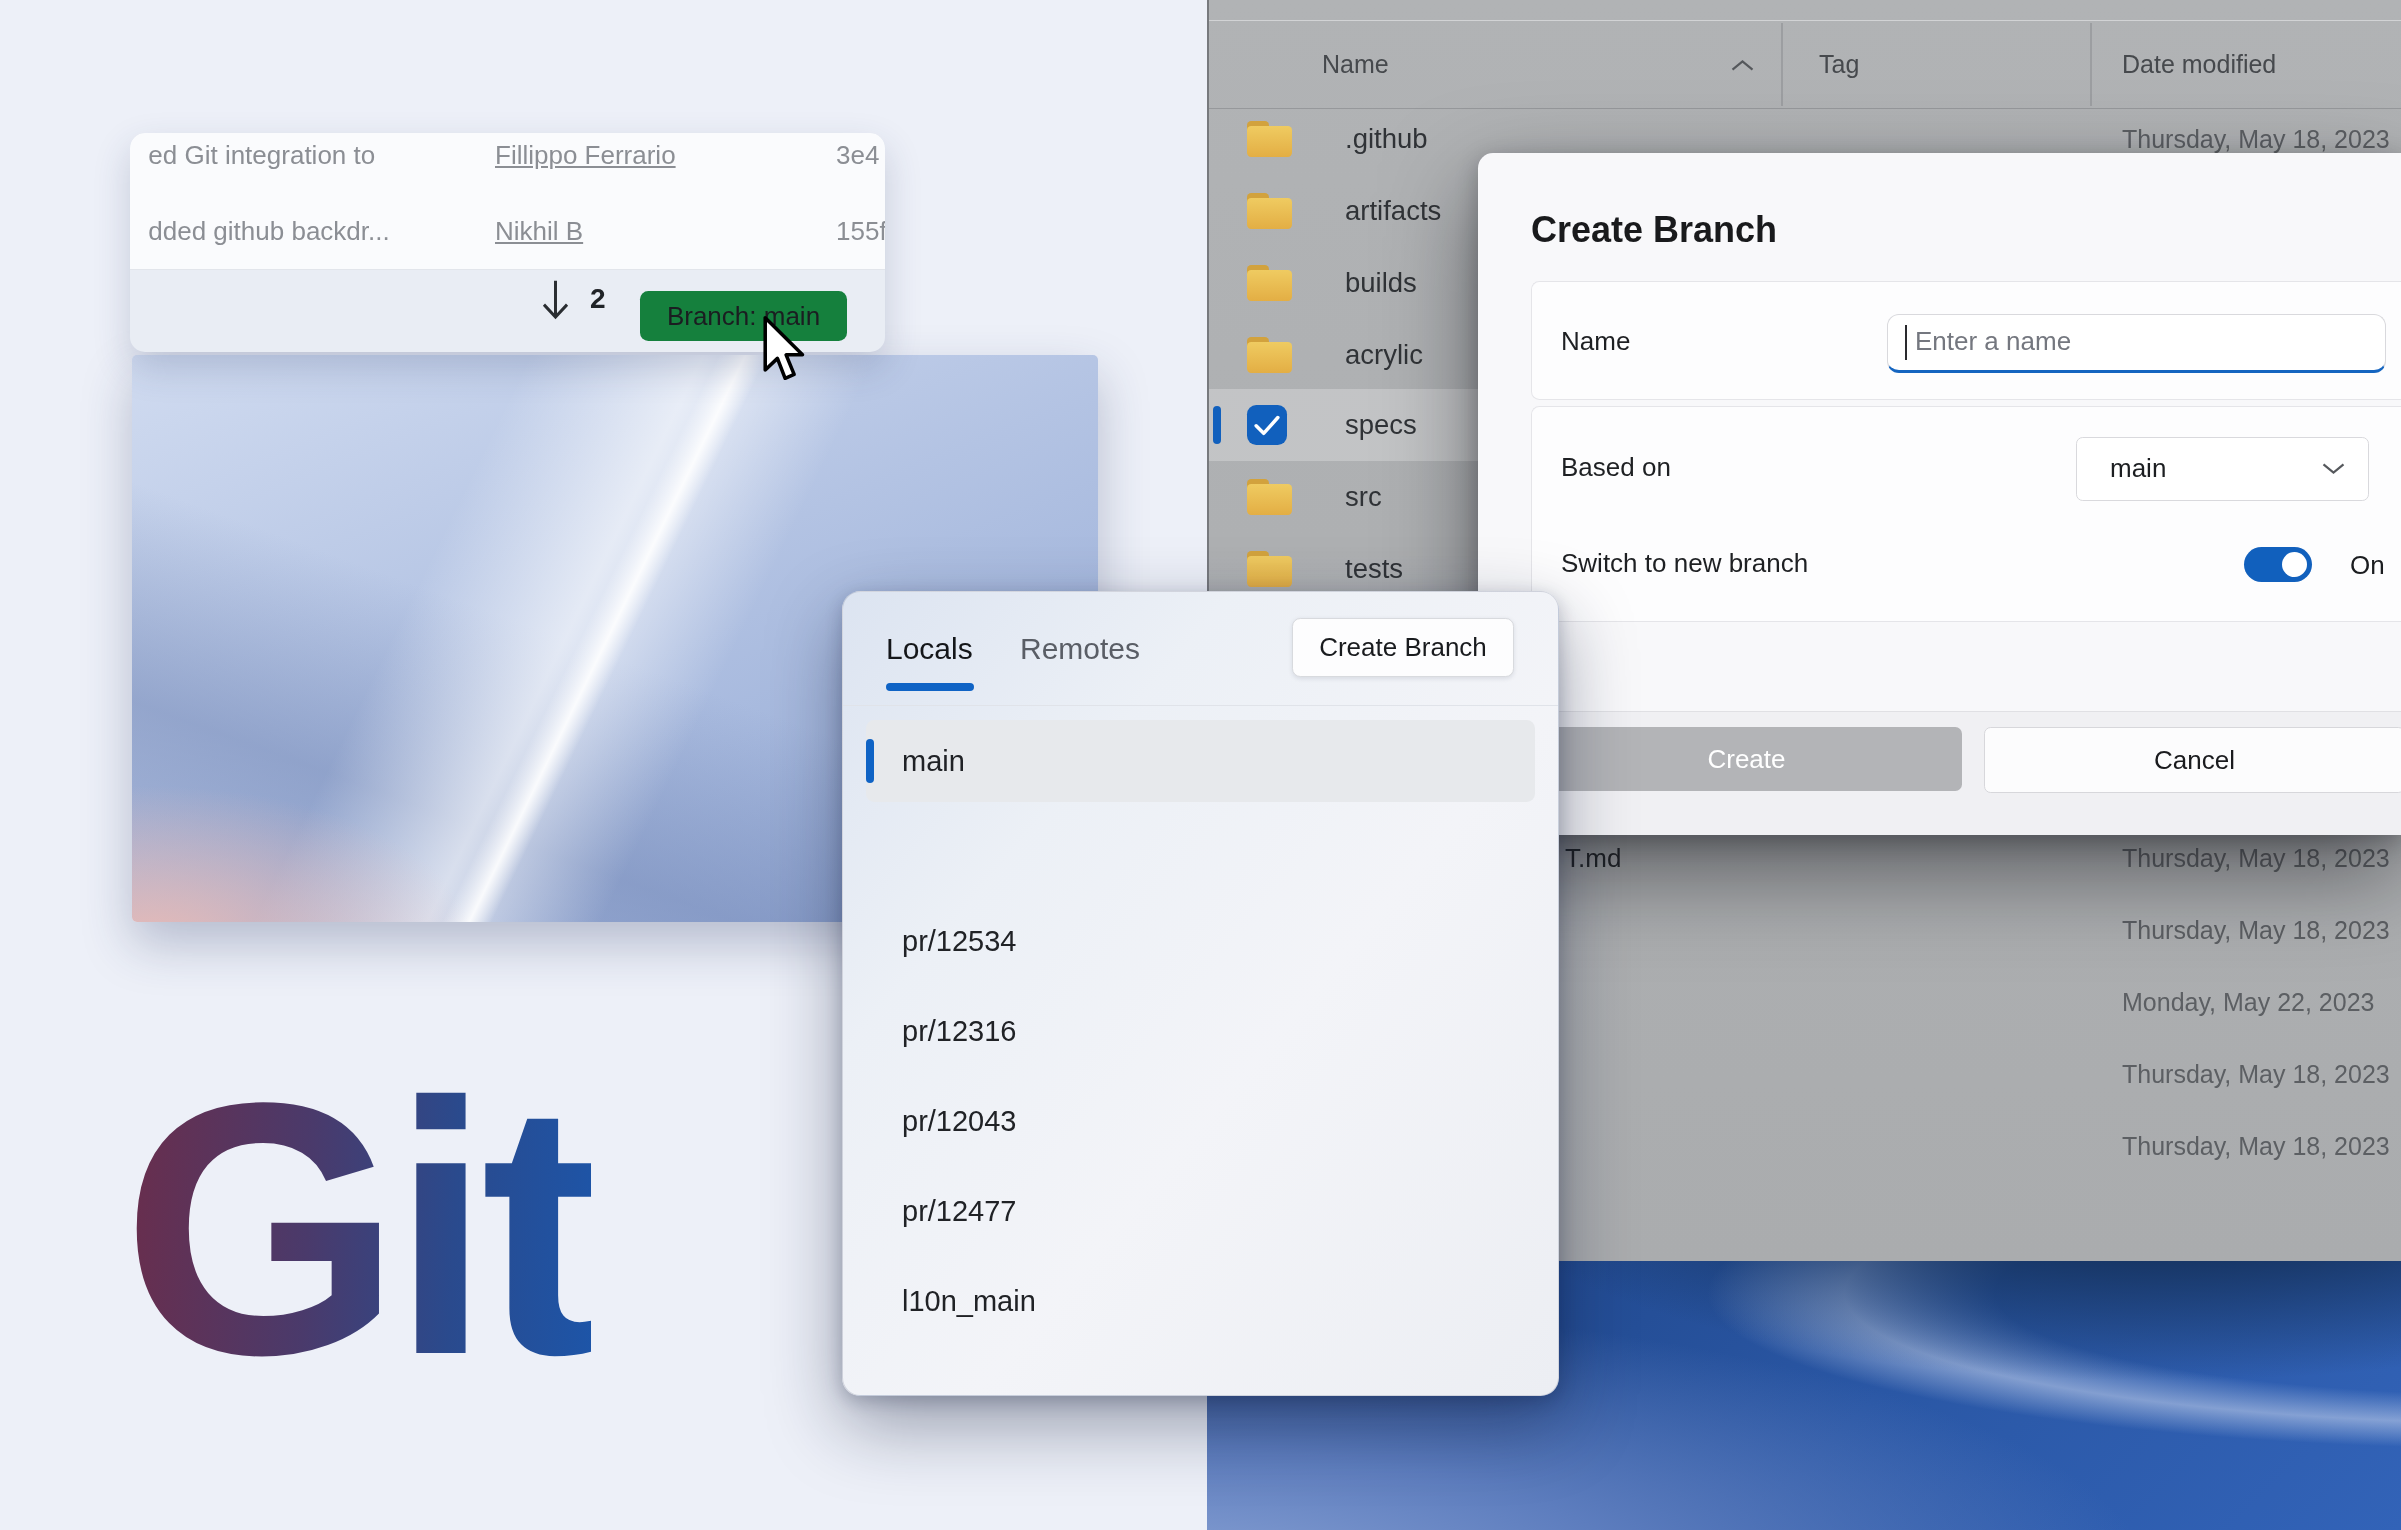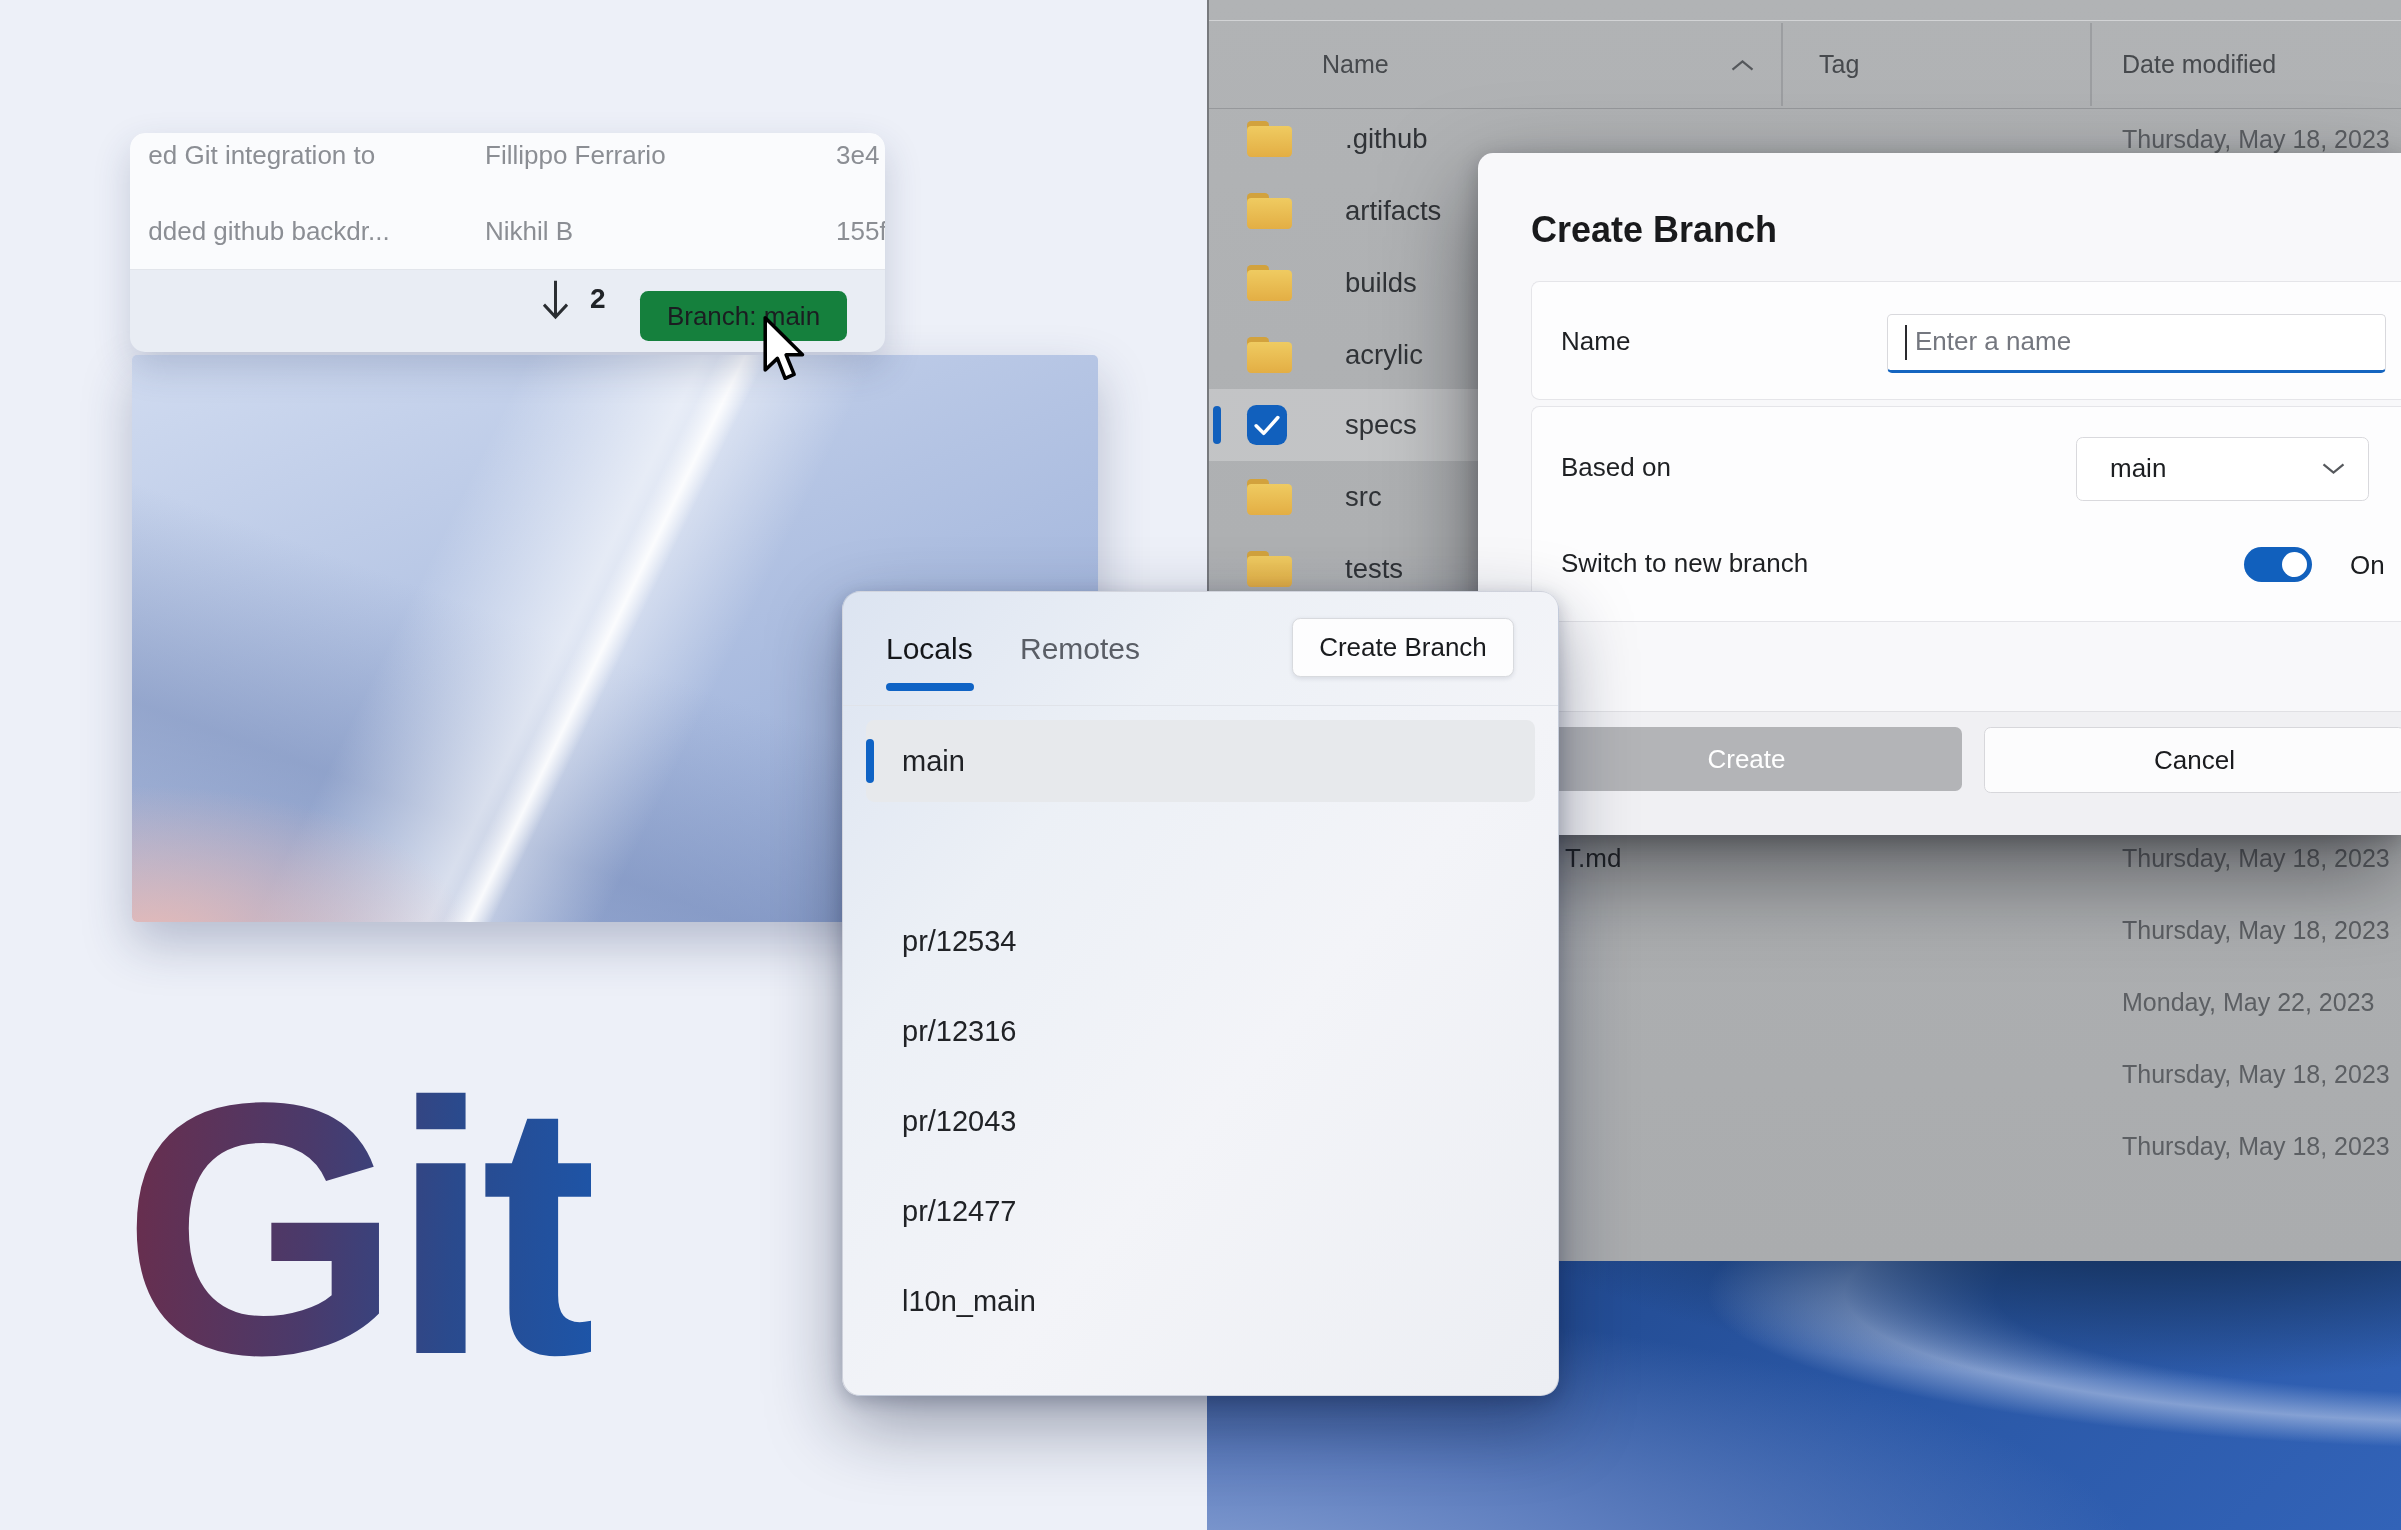--- a/index.html
+++ b/index.html
@@ -23,21 +23,21 @@
       linear-gradient(158deg,#d0dbf0 0%,#b3c3e3 45%,#92a8d5 100%);}
 
   
   .commit-pop{left:130px;top:133px;width:755px;height:219px;border-radius:15px;background:#e9edf4;
     box-shadow:0 15px 37px rgba(40,55,100,.20);overflow:hidden;}
   .commit-rows{position:absolute;left:0;top:0;right:0;height:136px;background:#fafbfd;
     border-bottom:0.8px solid #e2e5eb;border-radius:15px 15px 0 0;}
   .c-row{position:absolute;left:0;right:0;height:33px;}
   .c-row.r1{top:6.7px;} .c-row.r2{top:83px;}
   .c-cell{position:absolute;font-size:26px;color:#8b8e94;white-space:nowrap;}
-  .c-msg{left:18.3px;} .c-auth{left:355px;} .c-hash{left:706px;}
+  .c-msg{left:18.3px;} .c-auth{left:365px;text-decoration:underline;} .c-hash{left:706px;}
   .commit-status{position:absolute;left:0;top:136px;right:0;bottom:0;}
   .pull-arrow{position:absolute;left:409px;top:10px;width:33px;height:43px;}
   .pull-count{position:absolute;left:460px;top:14px;font-size:28px;font-weight:700;color:#202327;}
   .branch-btn{position:absolute;left:510px;top:22px;width:207px;height:50px;background:#15803d;
     border-radius:8.3px;display:flex;align-items:center;justify-content:center;
     font-size:26px;color:#1b1d21;}
 
   
   .filemgr{left:1207px;top:0;width:1195px;height:1261px;
     background:linear-gradient(180deg,#b1b3b5 0%,#aaacae 100%);border-left:2.5px solid #77797d;}
@@ -69,21 +69,21 @@
   
   .dialog{left:1478px;top:153px;width:924px;height:682px;background:#f8f8fa;
     border-radius:15px 0 0 15px;overflow:hidden;
     box-shadow:0 37px 92px rgba(10,12,18,.5),0 6.7px 22px rgba(10,12,18,.25);}
   .dlg-title{position:absolute;left:53px;top:56px;font-size:36px;font-weight:700;color:#191a1c;}
   .dlg-card{position:absolute;left:53px;right:-1.7px;background:#fdfdfe;border:0.8px solid #e5e5e9;
     border-right:none;border-radius:8.3px 0 0 8.3px;}
   .card-a{top:128px;height:117px;} .card-b{top:253px;height:214px;}
   .dlg-label{position:absolute;left:83px;font-size:26px;color:#1e2023;}
   .name-input{position:absolute;left:409px;top:161px;width:497px;height:55px;background:#ffffff;
-    border:0.8px solid #d9d9dd;border-bottom:3.3px solid #1565c0;border-radius:5px;}
+    border:0.8px solid #d9d9dd;border-bottom:3.3px solid #1565c0;border-radius:12px;}
   .caret{position:absolute;left:16.7px;top:10px;width:2.5px;height:35px;background:#2a2a2e;}
   .placeholder{position:absolute;left:27px;top:0;height:55px;line-height:53px;font-size:26px;color:#74777f;}
   .combo{position:absolute;left:598px;top:284px;width:291px;height:62px;background:#ffffff;
     border:0.8px solid #d9d9dd;border-radius:6.7px;}
   .combo-value{position:absolute;left:33px;top:0;height:60px;line-height:60px;font-size:26px;color:#1c1e21;}
   .combo-chev{position:absolute;right:22px;top:23px;width:25px;height:15px;}
   .toggle{position:absolute;left:766px;top:394px;width:68px;height:35px;border-radius:18.3px;background:#1160bd;}
   .knob{position:absolute;right:5px;top:5px;width:25px;height:25px;border-radius:50%;background:#ffffff;}
   .on-label{position:absolute;left:872px;top:397px;font-size:26px;color:#1b1d20;}
   .dlg-footer{position:absolute;left:0;top:558px;width:100%;height:124px;background:#f0f0f3;border-top:0.8px solid #e0e0e4;}

